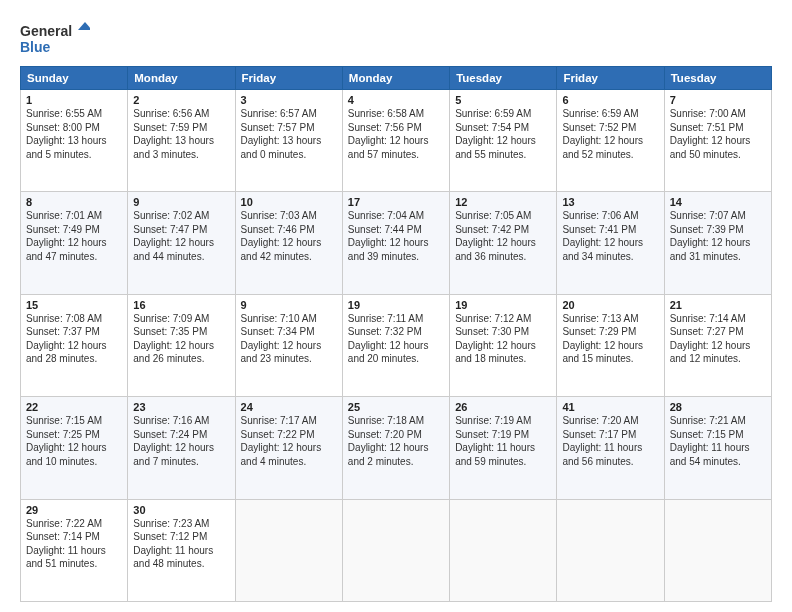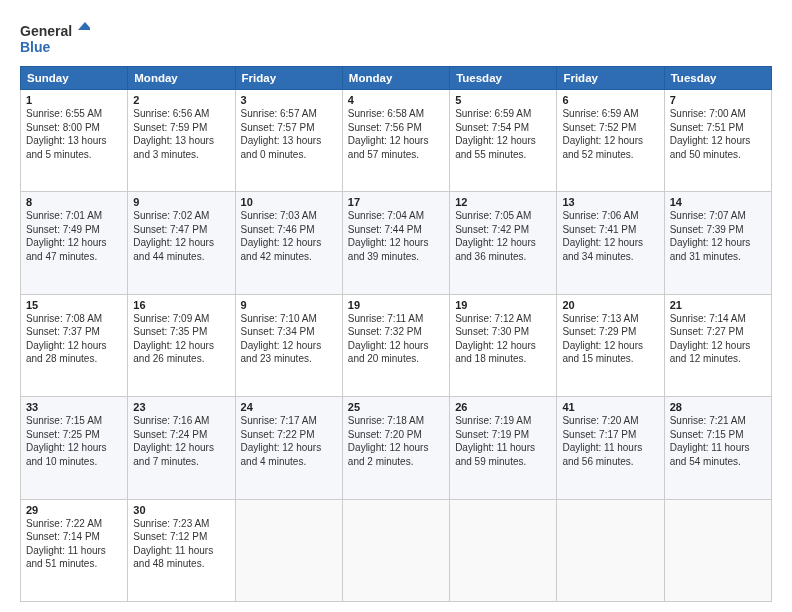--- a/index.html
+++ b/index.html
@@ -201,21 +201,21 @@
             <span class="day-num">20</span>
             <div class="day-info">Sunrise: 7:13 AM<br>Sunset: 7:29 PM<br>Daylight: 12 hours<br>and 15 minutes.</div>
           </td>
           <td>
             <span class="day-num">21</span>
             <div class="day-info">Sunrise: 7:14 AM<br>Sunset: 7:27 PM<br>Daylight: 12 hours<br>and 12 minutes.</div>
           </td>
         </tr>
         <tr>
           <td>
-            <span class="day-num">33</span>
+            <span class="day-num">22</span>
             <div class="day-info">Sunrise: 7:15 AM<br>Sunset: 7:25 PM<br>Daylight: 12 hours<br>and 10 minutes.</div>
           </td>
           <td>
             <span class="day-num">23</span>
             <div class="day-info">Sunrise: 7:16 AM<br>Sunset: 7:24 PM<br>Daylight: 12 hours<br>and 7 minutes.</div>
           </td>
           <td>
             <span class="day-num">24</span>
             <div class="day-info">Sunrise: 7:17 AM<br>Sunset: 7:22 PM<br>Daylight: 12 hours<br>and 4 minutes.</div>
           </td>

